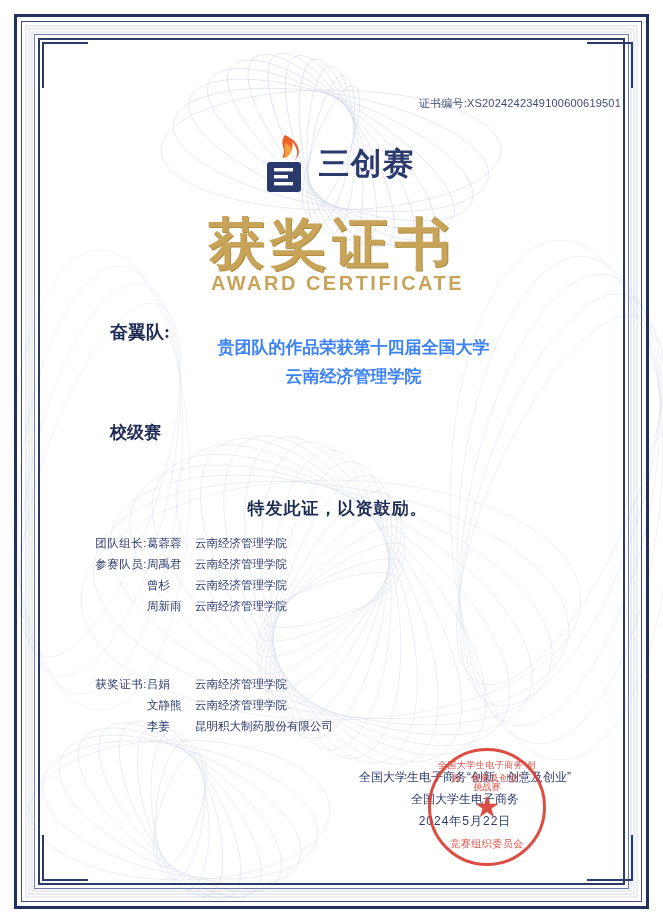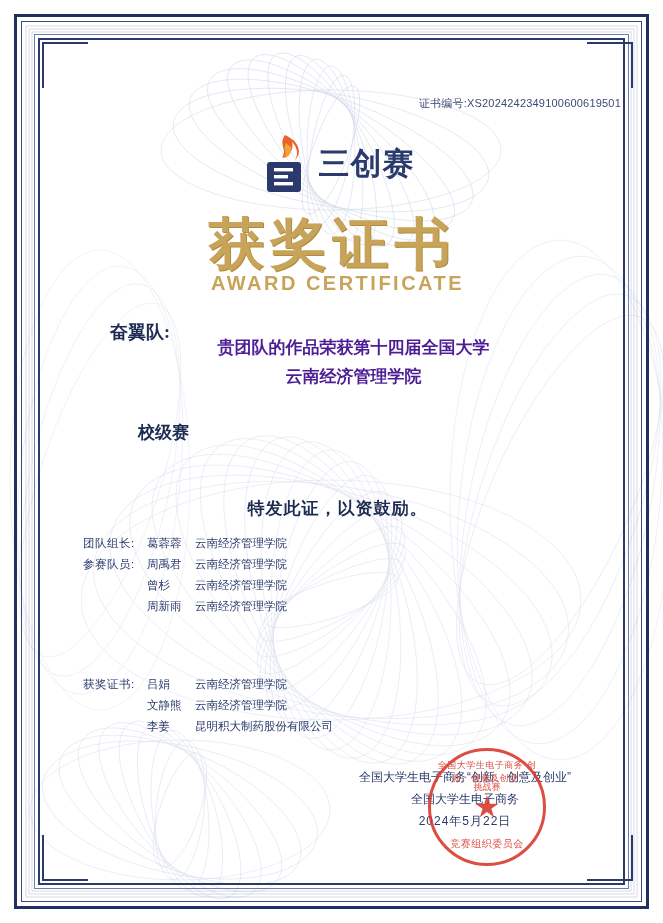--- a/index.html
+++ b/index.html
@@ -143,35 +143,34 @@
     color: #1d2a52;
   }
   .para {
     position: absolute;
     left: 112px;
     right: 80px;
     top: 333px;
     font-family: "Liberation Serif", serif;
     font-size: 17px;
     font-weight: bold;
-    color: #4c1d95;
+    color: #3b82f6;
     line-height: 29px;
     text-align: center;
   }
   .para .line2 { display: block; }
   .para .line3 { display: block; }
   .level {
     position: absolute;
     left: 110px;
     top: 421px;
     font-family: "Liberation Serif", serif;
     font-size: 17px;
     font-weight: bold;
     color: #1d2a52;
-    margin-left: 28px;
   }
   .prize {
     position: absolute;
     left: 0; right: 0;
     top: 443px;
     text-align: center;
     font-family: "Liberation Serif", serif;
     font-size: 42px;
     font-weight: bold;
     letter-spacing: 8px;
@@ -199,20 +198,21 @@
   }
   .m-row {
     display: flex;
     align-items: baseline;
     height: 21px;
   }
   .m-label {
     width: 64px;
     flex: 0 0 64px;
     letter-spacing: 0.5px;
+    text-align: right;
   }
   .m-name {
     width: 48px;
     flex: 0 0 48px;
   }
   .m-org { flex: 1 1 auto; }
 
   .advisors {
     position: absolute;
     left: 83px;

